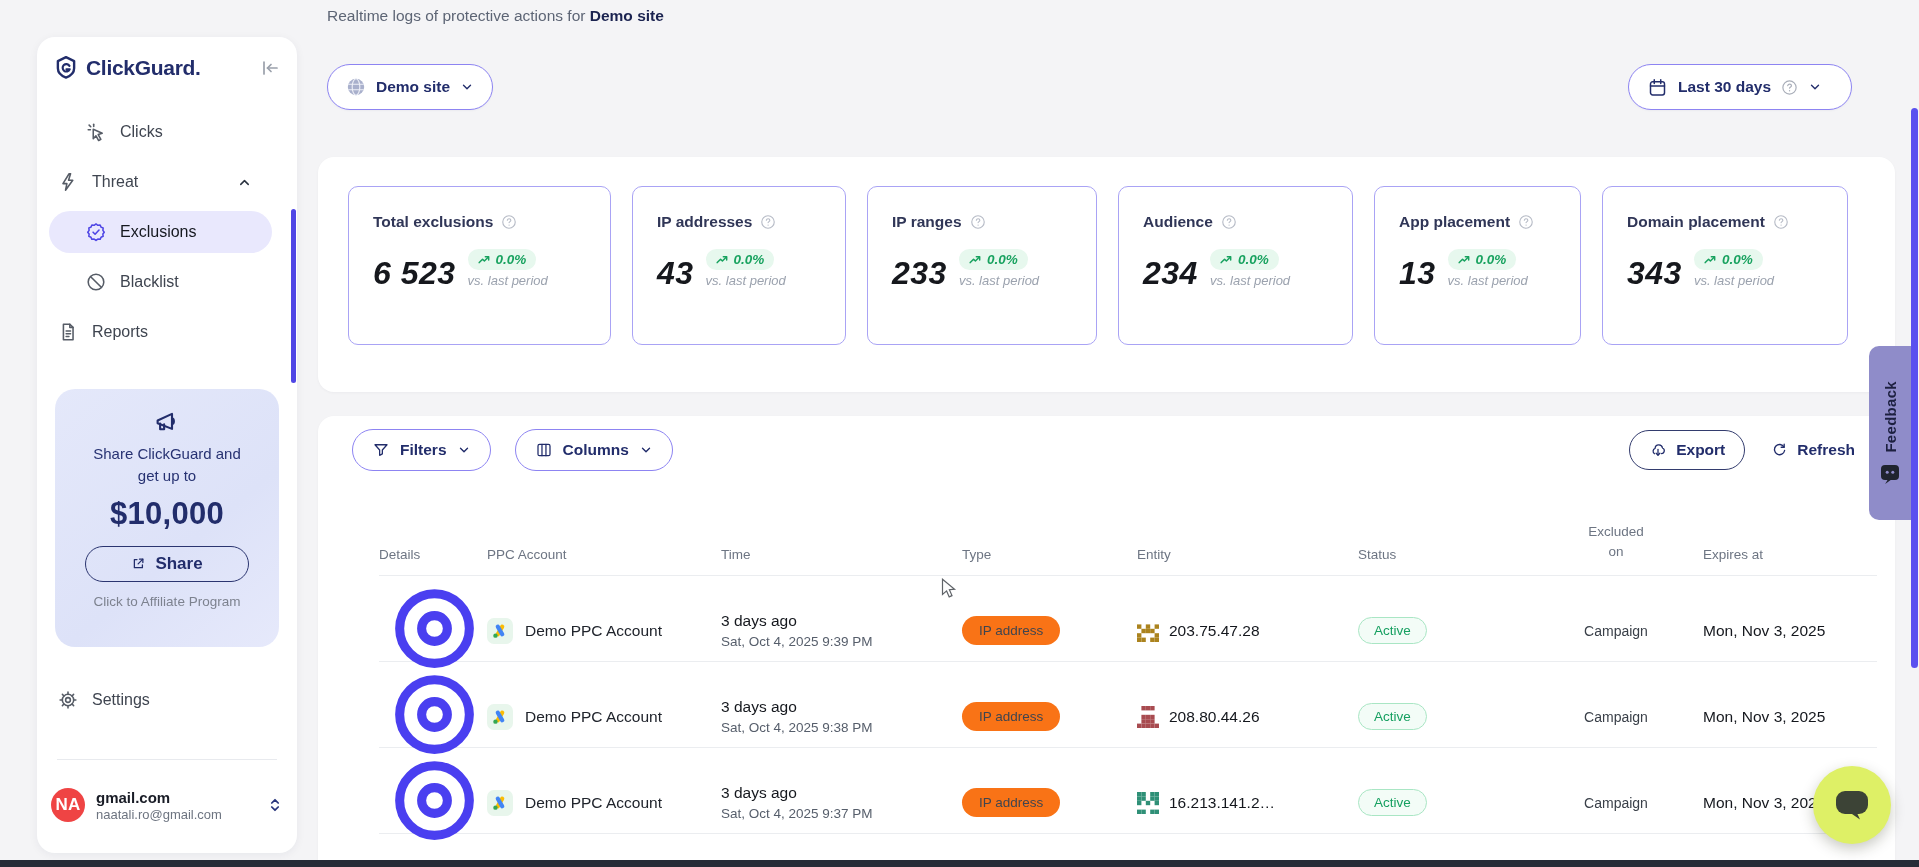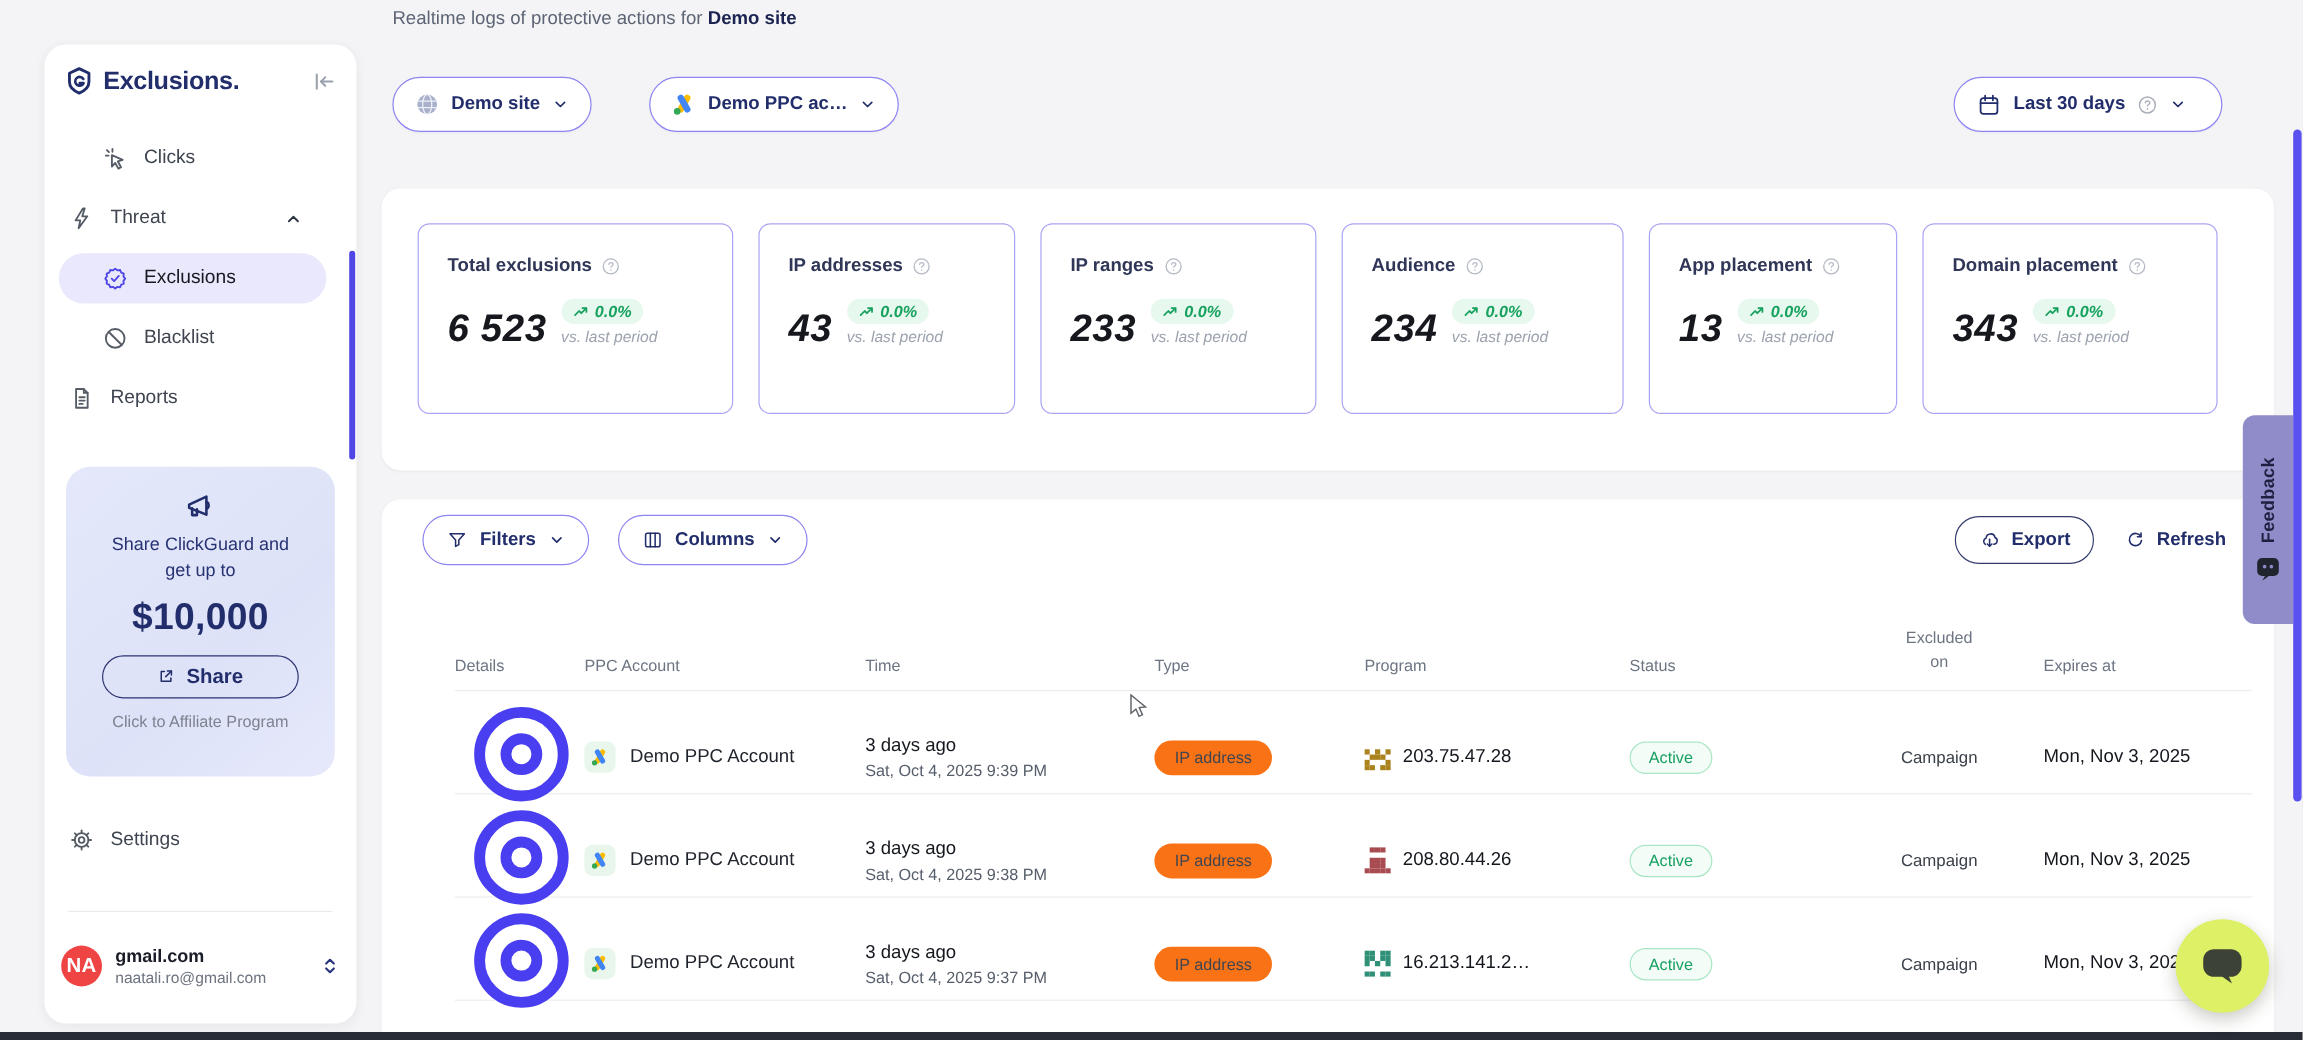--- a/index.html
+++ b/index.html
@@ -139,21 +139,21 @@
 <div class="screen">
 
   <aside class="sidebar">
     <div class="logo-row">
       <span class="logo-mark">
           <svg viewBox="0 0 24 24" fill="none" stroke="currentColor" stroke-width="1.7" stroke-linecap="round" stroke-linejoin="round">
             <path d="M12 2l7.5 3.6v6.6c0 4.3-3.2 7-7.5 8.6-4.3-1.6-7.5-4.3-7.5-8.6V5.6z" stroke-width="2.2"></path>
             <path d="M15.2 10a3.4 3.4 0 1 0 .2 3.2h-3" stroke-width="2"></path>
           </svg>
         </span>
-      <span class="logo-text">Exclusions.</span>
+      <span class="logo-text">ClickGuard.</span>
       <span class="collapse-btn icon">
           <svg viewBox="0 0 22 22" fill="none" stroke="currentColor" stroke-width="1.7" stroke-linecap="round" stroke-linejoin="round">
             <line x1="5" y1="5" x2="5" y2="17"></line>
             <line x1="18" y1="11" x2="8.5" y2="11"></line>
             <path d="M12 7.5L8.5 11l3.5 3.5"></path>
           </svg>
         </span>
     </div>
 
     <nav class="menu" id="menu">
@@ -276,35 +276,20 @@
         </svg>
       </span>
     <span>Demo site</span>
     <span class="chev icon">
         <svg viewBox="0 0 20 20" fill="none" stroke="currentColor" stroke-width="1.7" stroke-linecap="round" stroke-linejoin="round">
           <path d="M5 7.5l5 5 5-5" stroke-width="2"></path>
         </svg>
       </span>
   </div>
 
-  <div class="pill" id="account-pill">
-    <span class="icon">
-        <svg viewBox="0 0 24 24">
-          <rect x="8.8" y="1.5" width="6.4" height="19.5" rx="3.2" fill="#fbbc04" transform="rotate(30 12 11.2)"></rect>
-          <rect x="8.8" y="1.5" width="6.4" height="19.5" rx="3.2" fill="#4285f4" transform="rotate(-30 12 11.2)"></rect>
-          <circle cx="5.2" cy="19" r="3.3" fill="#34a853"></circle>
-        </svg>
-      </span>
-    <span>Demo PPC ac…</span>
-    <span class="chev icon">
-        <svg viewBox="0 0 20 20" fill="none" stroke="currentColor" stroke-width="1.7" stroke-linecap="round" stroke-linejoin="round">
-          <path d="M5 7.5l5 5 5-5" stroke-width="2"></path>
-        </svg>
-      </span>
-  </div>
 
   <div class="pill" id="date-pill">
     <span class="icon cal">
         <svg viewBox="0 0 24 24" fill="none" stroke="currentColor" stroke-width="1.7" stroke-linecap="round" stroke-linejoin="round">
           <rect x="4" y="5.5" width="16" height="15" rx="2.5"></rect>
           <line x1="8.3" y1="3.2" x2="8.3" y2="7.5"></line>
           <line x1="15.7" y1="3.2" x2="15.7" y2="7.5"></line>
           <line x1="4" y1="10.3" x2="20" y2="10.3"></line>
         </svg>
       </span>
@@ -492,21 +477,21 @@
         <span>Refresh</span>
       </div>
     </div>
 
     <div class="tbl">
       <div class="tgrid thead" id="thead">
           <span>Details</span>
           <span>PPC Account</span>
           <span>Time</span>
           <span>Type</span>
-          <span>Program</span>
+          <span>Entity</span>
           <span>Status</span>
           <span class="th-center">Excluded on</span>
           <span>Expires at</span>
         </div>
       <div id="tbody">
           <div class="tgrid trow">
             <span class="cell-details"><span class="eye-btn"><svg viewBox="0 0 22 22" fill="none" stroke="currentColor" stroke-width="1.7" stroke-linecap="round" stroke-linejoin="round">
                   <circle cx="11" cy="11" r="7.3" stroke-width="1.9"></circle>
                   <circle cx="11" cy="11" r="2.7" stroke-width="1.9"></circle>
                 </svg></span></span>

